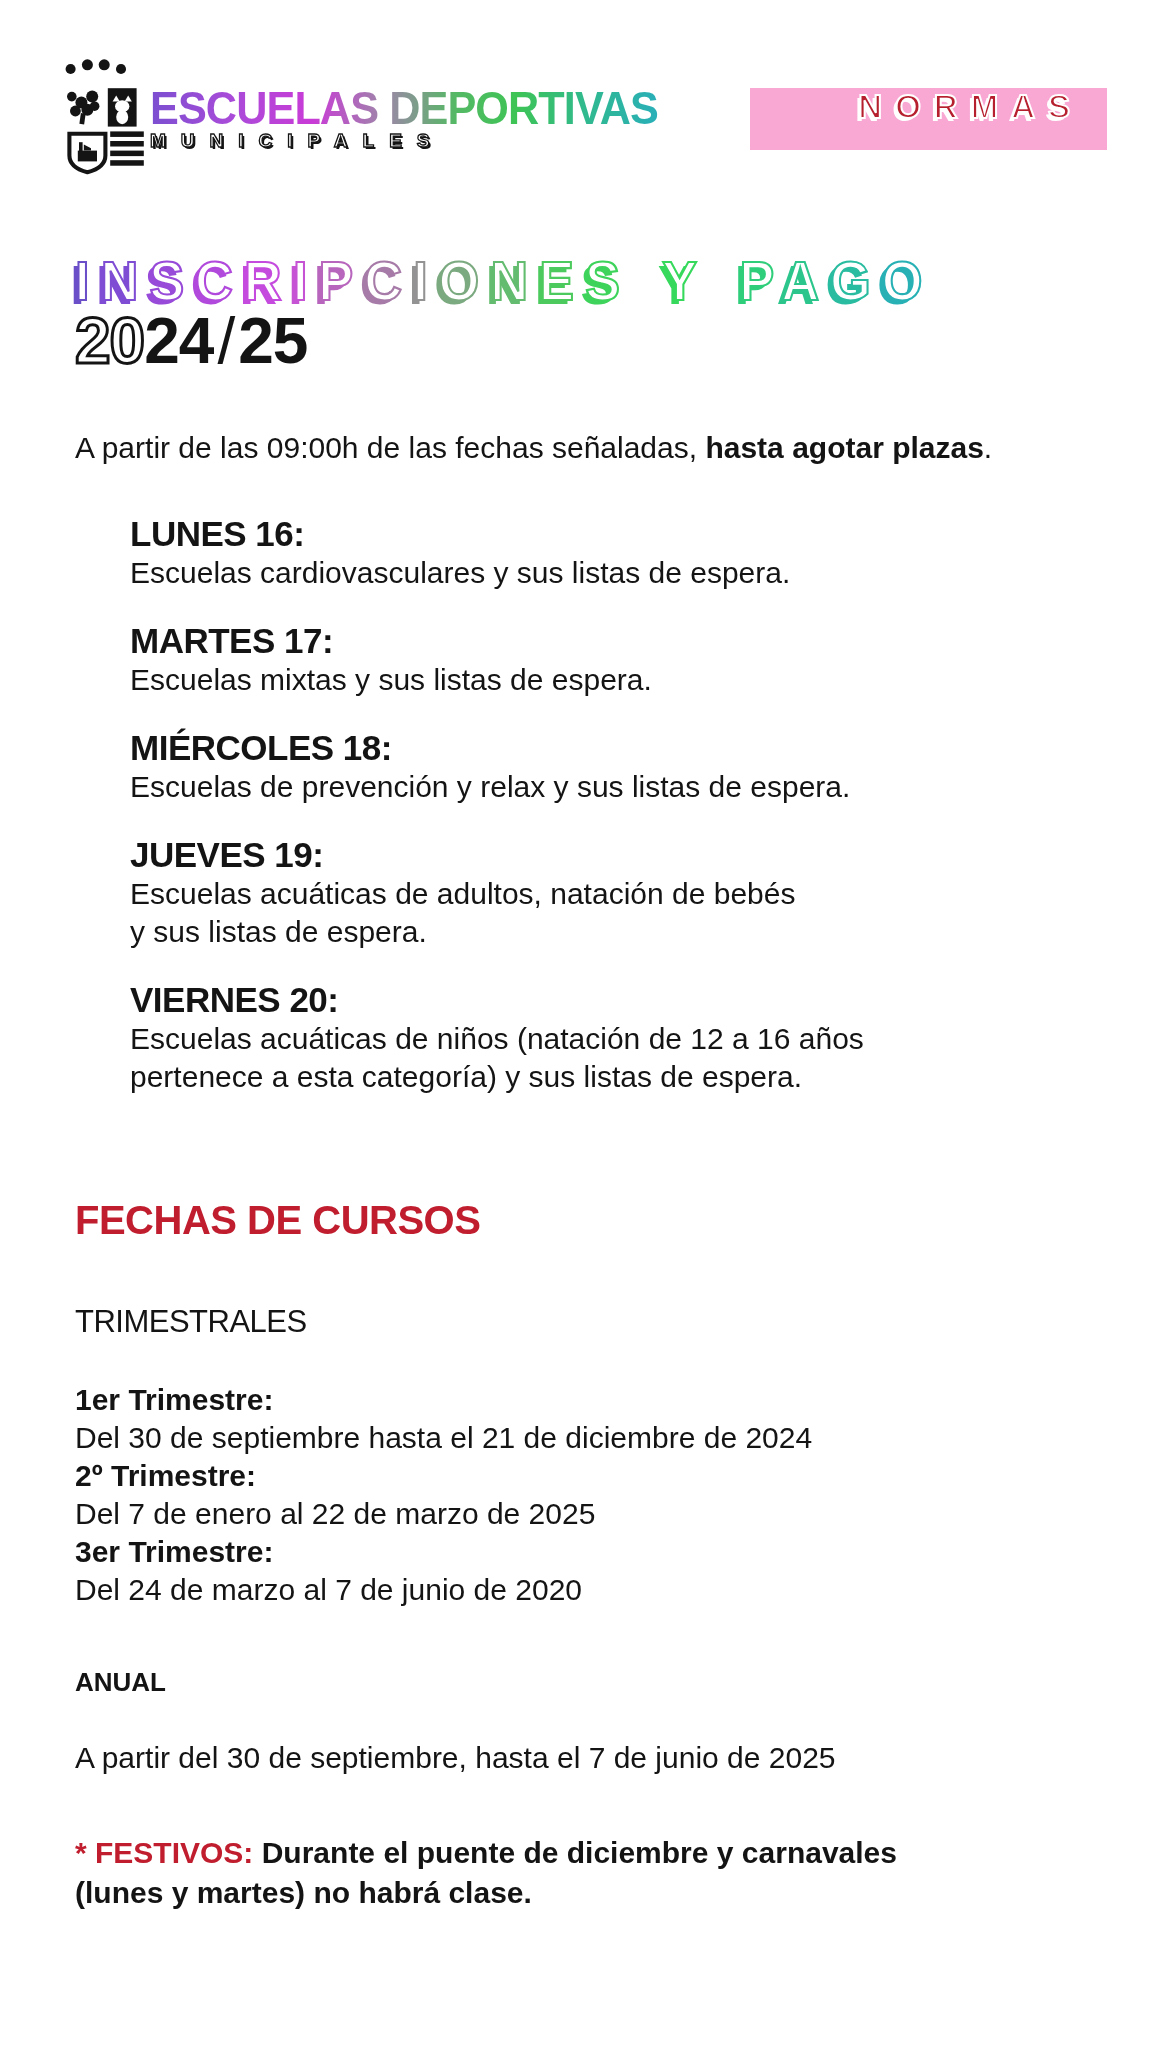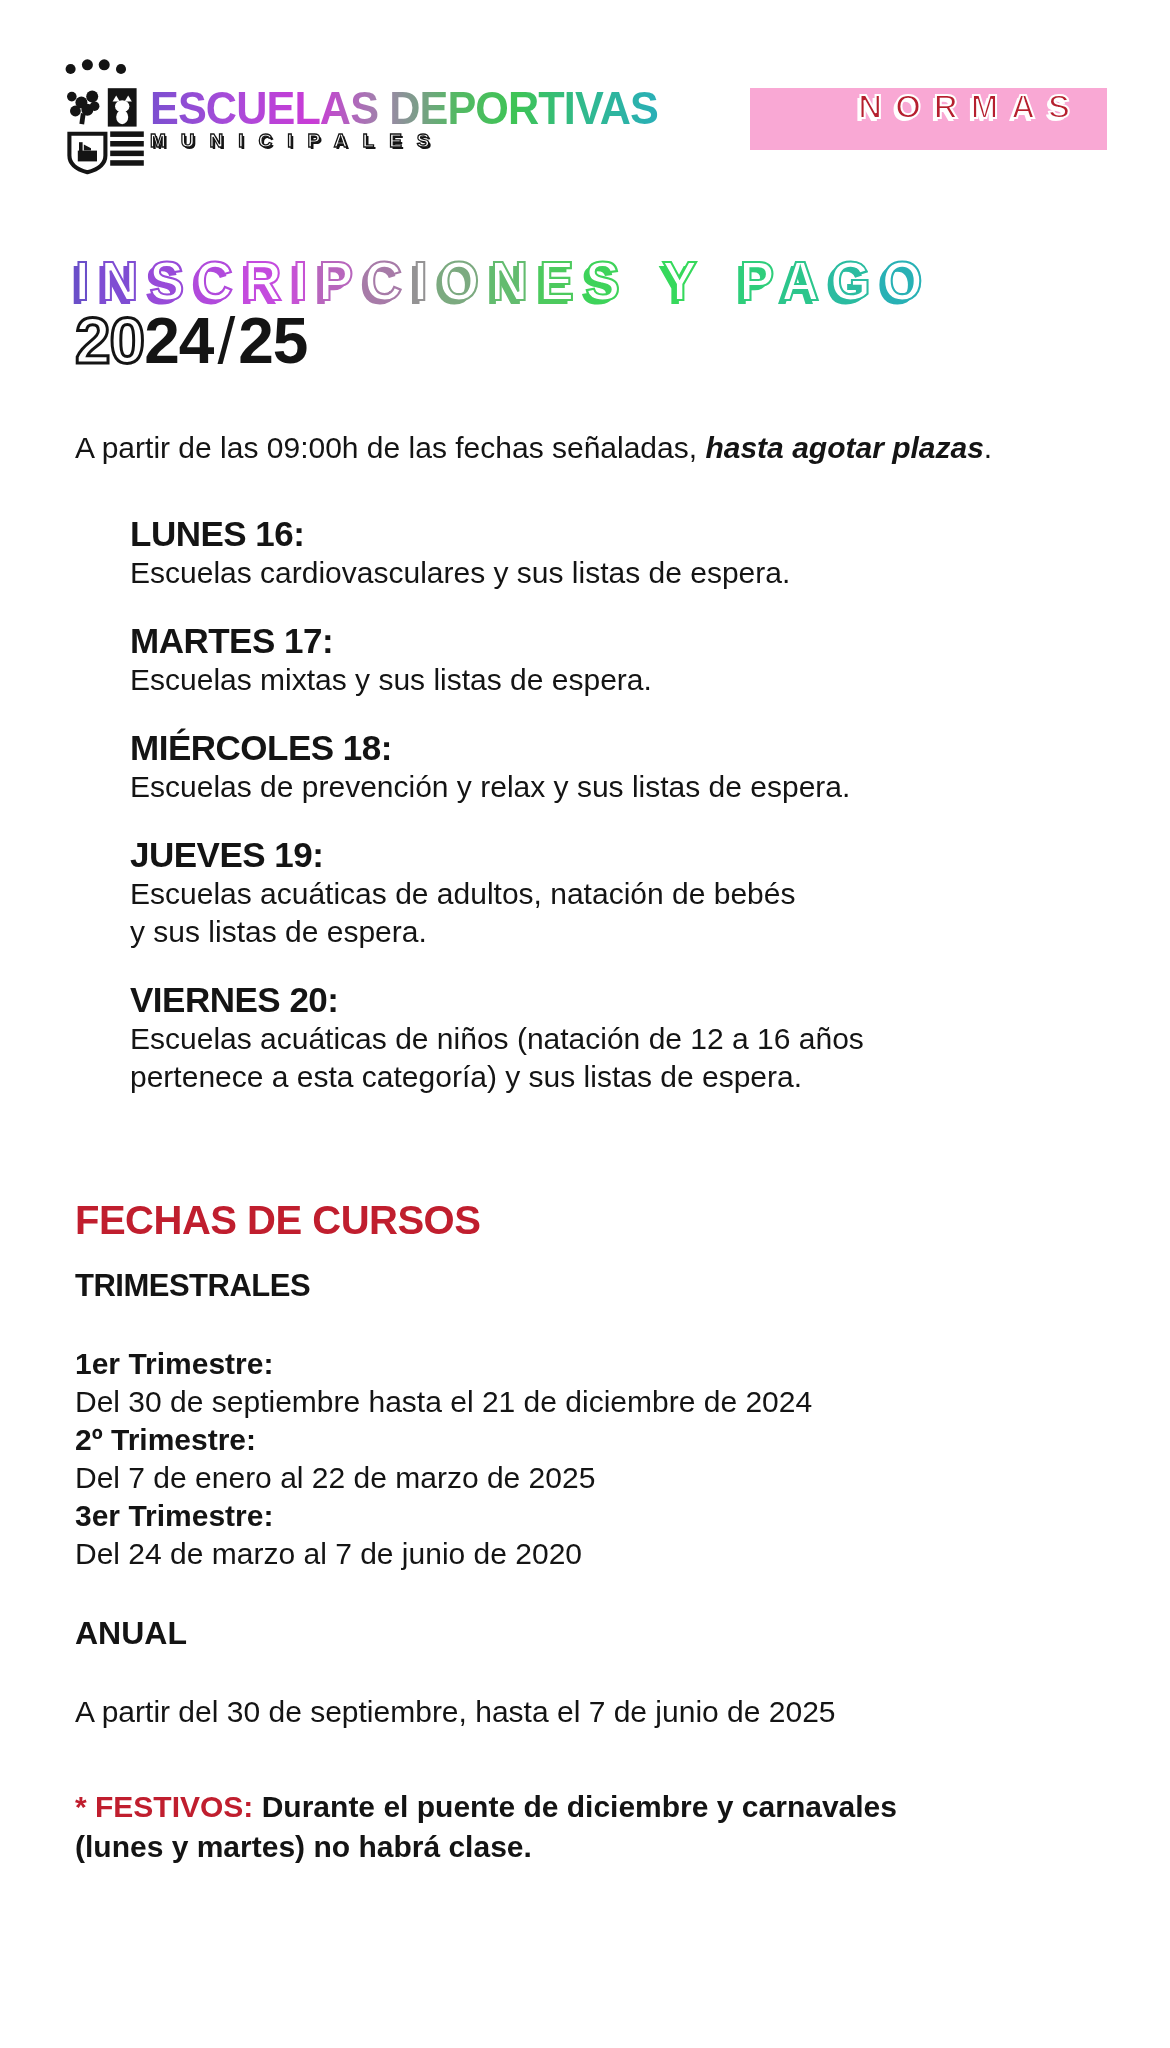--- a/index.html
+++ b/index.html
@@ -37,33 +37,33 @@
     margin-top:253px;font-size:56px;font-weight:800;letter-spacing:12px;
     white-space:nowrap;transform:scaleX(.93);transform-origin:left;line-height:1;
   }
   .main-title span{color:#ffffff;}
   .main-title span.sp{letter-spacing:0;padding:0 9px;}
   .season{font-size:64px;font-weight:900;line-height:1;letter-spacing:-1px;}
   .season .outline{color:#ffffff;-webkit-text-stroke:3px #141414;}
   .season .solid{color:#141414;}
   .season .slash{font-weight:400;color:#141414;padding:0 4px;}
   .intro{margin-top:56px;font-size:30px;line-height:38px;}
-  .intro b{font-weight:800;font-style:italic;}
+  .intro b{font-weight:800;}
   .schedule{margin-left:55px;margin-top:46px;}
   .day-block{margin-bottom:28px;}
   .day-head{font-size:35px;font-weight:800;letter-spacing:-.5px;line-height:41px;}
   .day-line{font-size:30px;line-height:38px;}
   .section-red{
     margin-top:104px;font-size:40px;font-weight:800;color:#C01E2E;letter-spacing:-.5px;line-height:1;
   }
-  .sub-head{margin-top:30px;font-size:31px;font-weight:700;letter-spacing:-.5px;line-height:1;}
+  .sub-head{margin-top:66px;font-size:31px;font-weight:400;letter-spacing:-.5px;line-height:1;}
   .trimesters{margin-top:44px;}
   .tri-label{font-size:30px;font-weight:800;line-height:38px;}
   .tri-dates{font-size:30px;line-height:38px;}
-  .anual-head{margin-top:44px;font-size:32px;font-weight:800;line-height:1;}
+  .anual-head{margin-top:60px;font-size:26px;font-weight:800;line-height:1;}
   .anual-dates{margin-top:44px;font-size:30px;line-height:38px;}
   .footnote{margin-top:56px;width:840px;font-size:30px;font-weight:800;line-height:40px;}
   .footnote .red{color:#C01E2E;}
 </style>
 </head>
 <body>
 
 <div class="page">
 
   <svg class="emblem" viewBox="0 0 100 100" aria-hidden="true">

